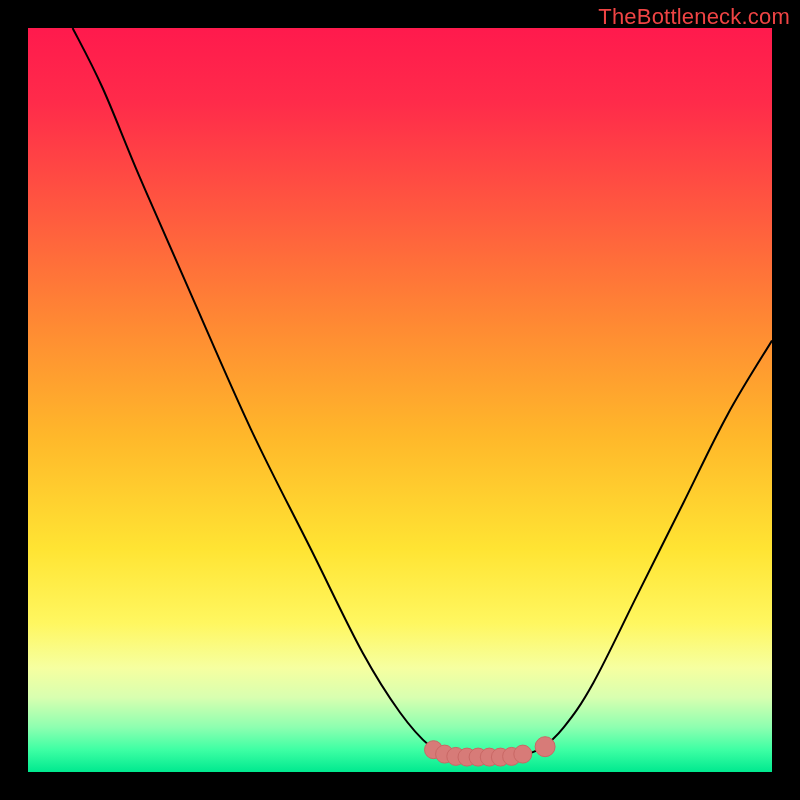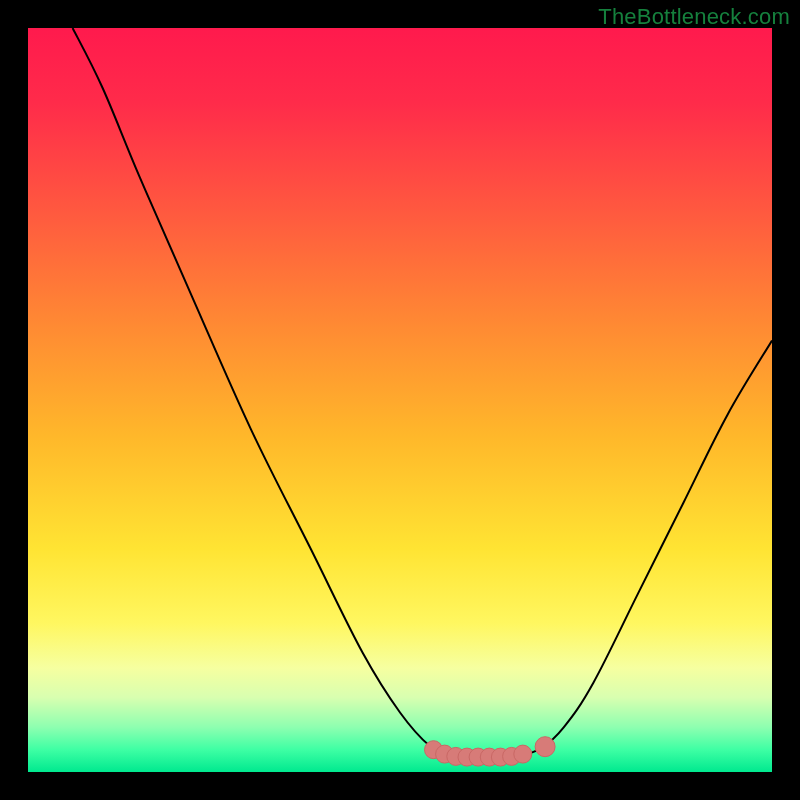--- a/index.html
+++ b/index.html
@@ -14,21 +14,21 @@
   .outer {
     position: relative;
     width: 800px;
     height: 800px;
     background: #000;
   }
   .watermark {
     position: absolute;
     top: 4px;
     right: 10px;
-    color: #15803d;
+    color: #ef4444;
     font-size: 22px;
     font-weight: 500;
     letter-spacing: 0.2px;
     z-index: 5;
   }
   .plot {
     position: absolute;
     top: 28px;
     left: 28px;
     width: 744px;

